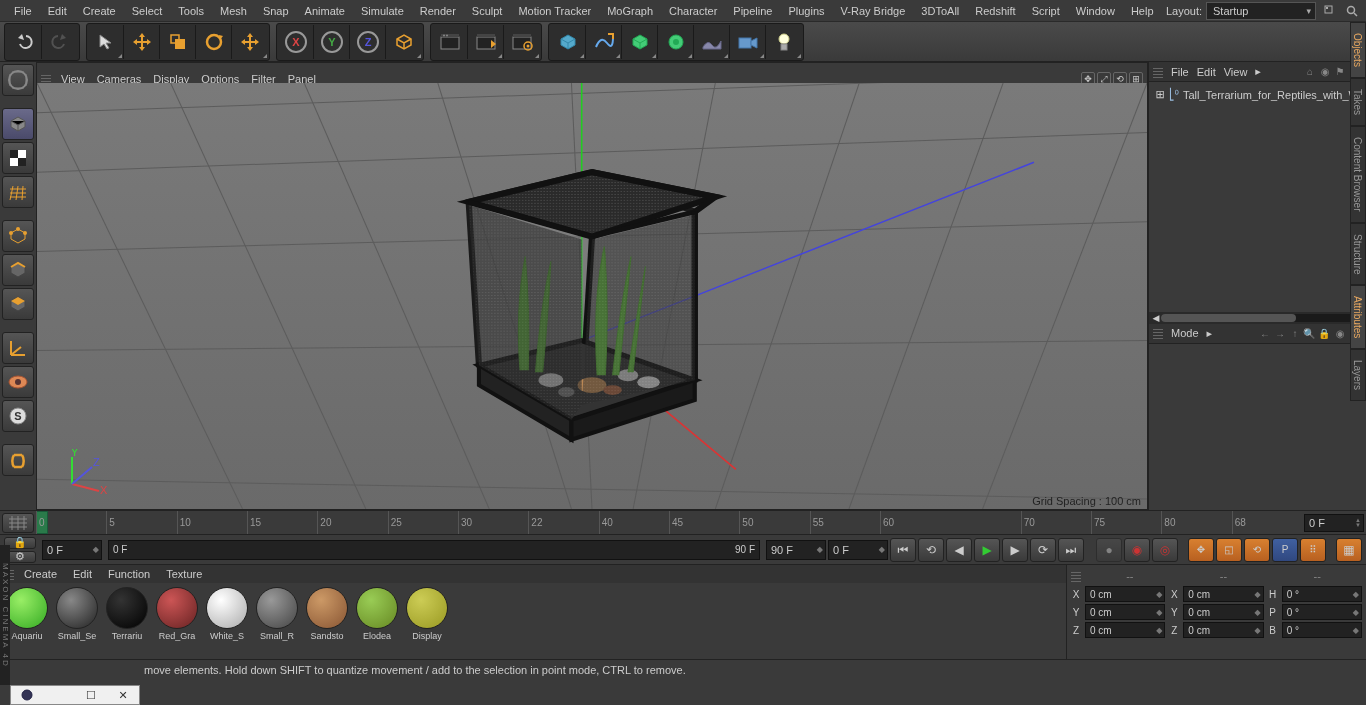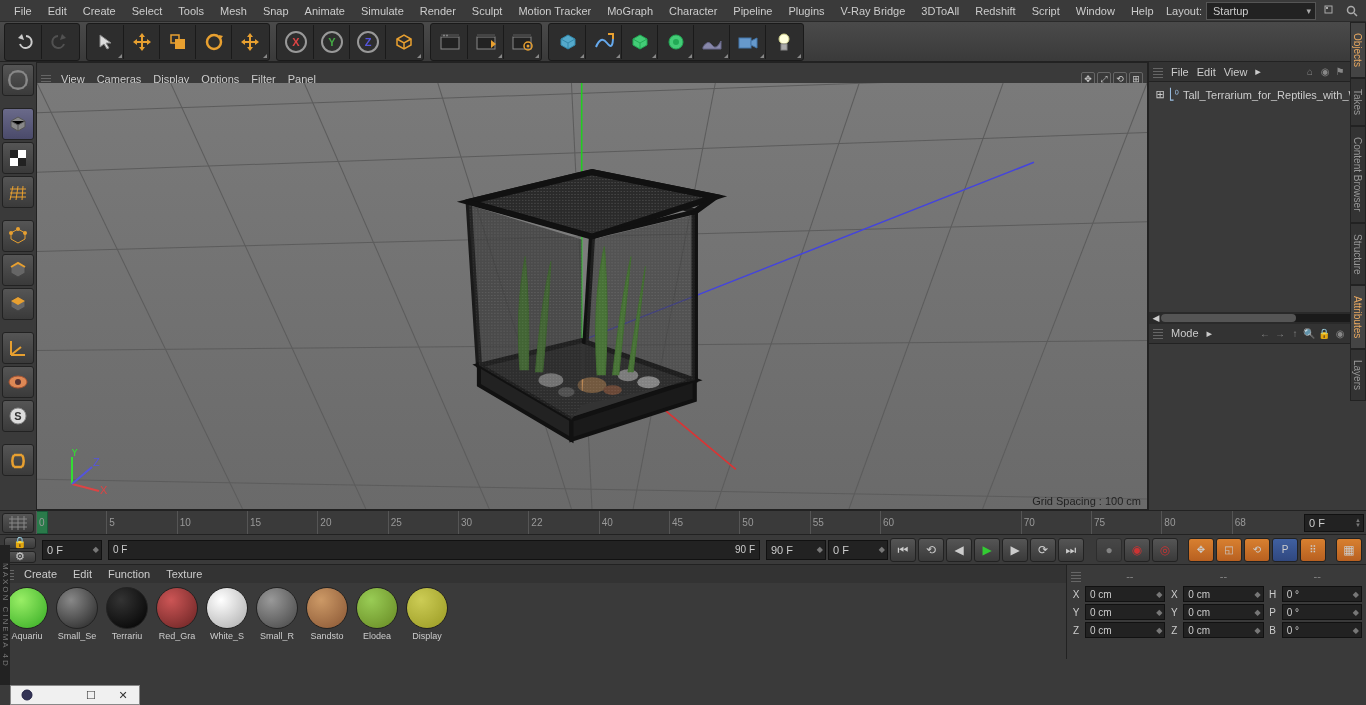--- a/index.html
+++ b/index.html
@@ -670,20 +670,23 @@
             <div class="cfield">0 cm<span class="sp">◆</span></div>
             <span class="lbl">Z</span>
             <div class="cfield">0 cm<span class="sp">◆</span></div>
             <span class="lbl">B</span>
             <div class="cfield">0 °<span class="sp">◆</span></div>
           </div>
         </div>
     </div>
   </div>
 
+  <div class="status">
+    <span style="margin-left:140px">move elements. Hold down SHIFT to quantize movement / add to the selection in point mode, CTRL to remove.</span>
+  </div>
 </div>
 
 <div class="brandstrip">MAXON CINEMA 4D</div>
 
 <div class="wintray">
   <div class="wbtn">
       <svg width="14" height="14">
         <circle cx="7" cy="7" r="5" fill="#335" stroke="#224"></circle>
       </svg>
     </div>

